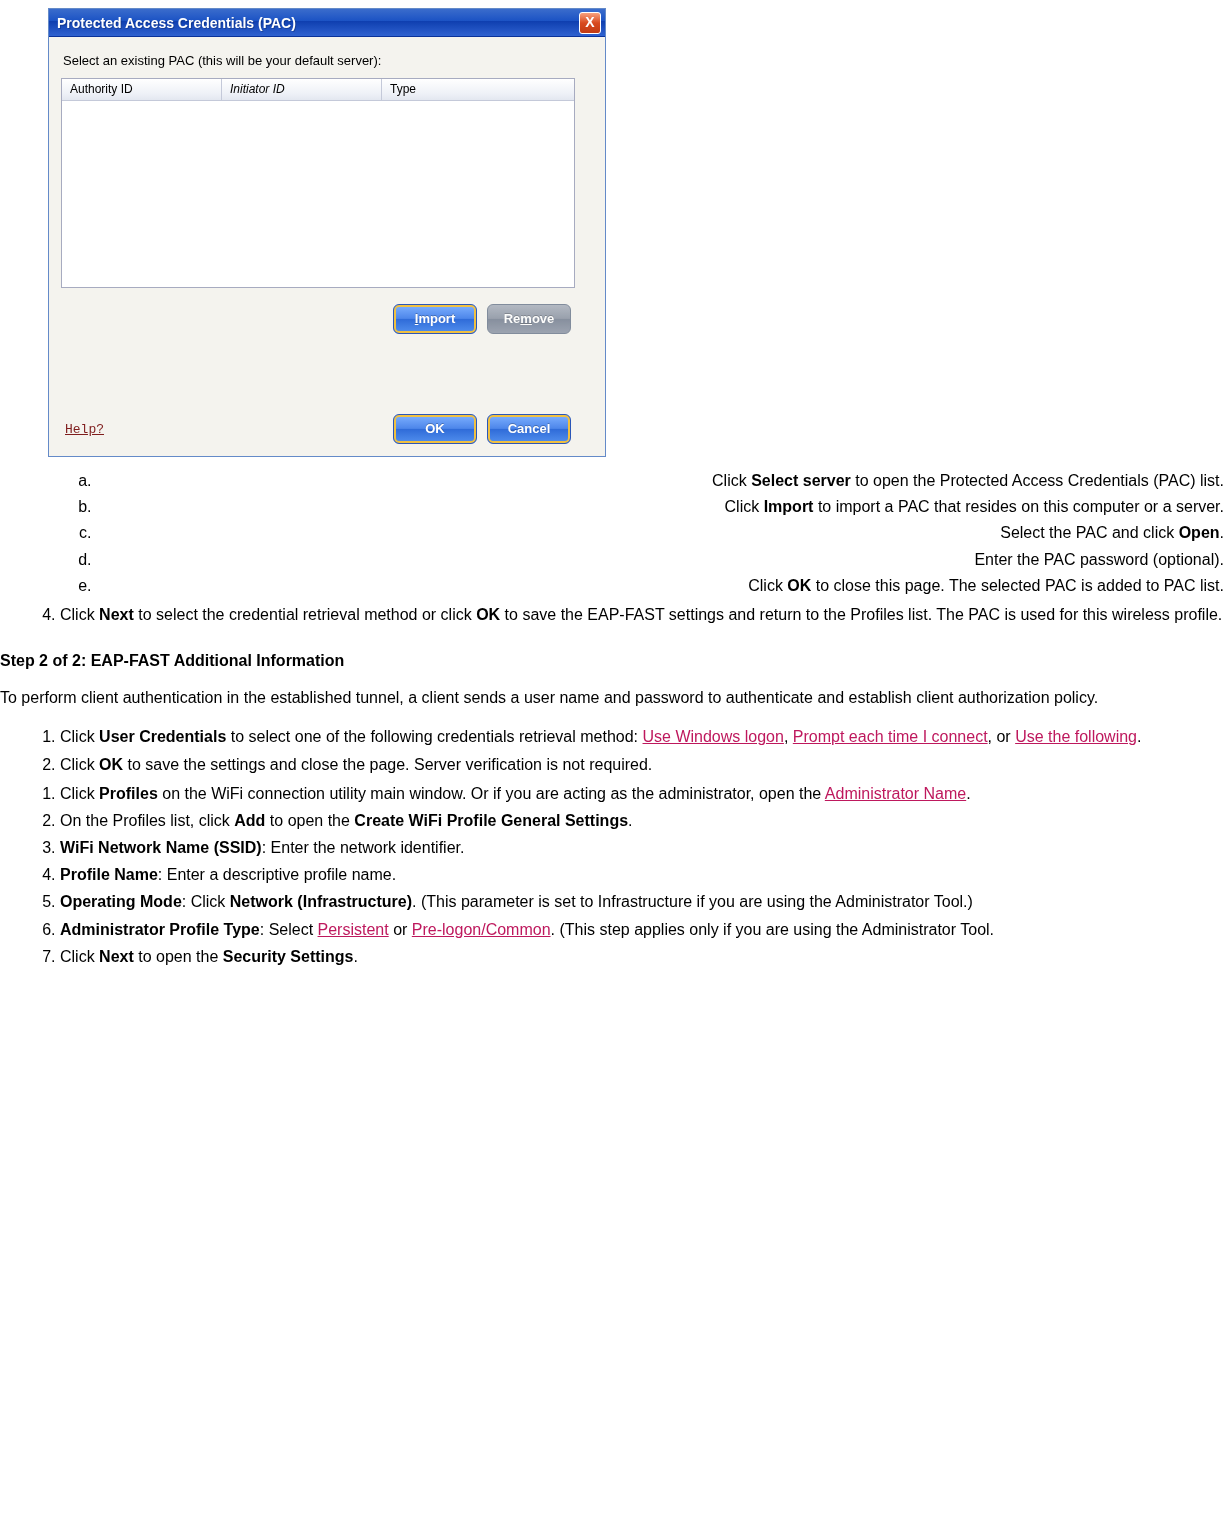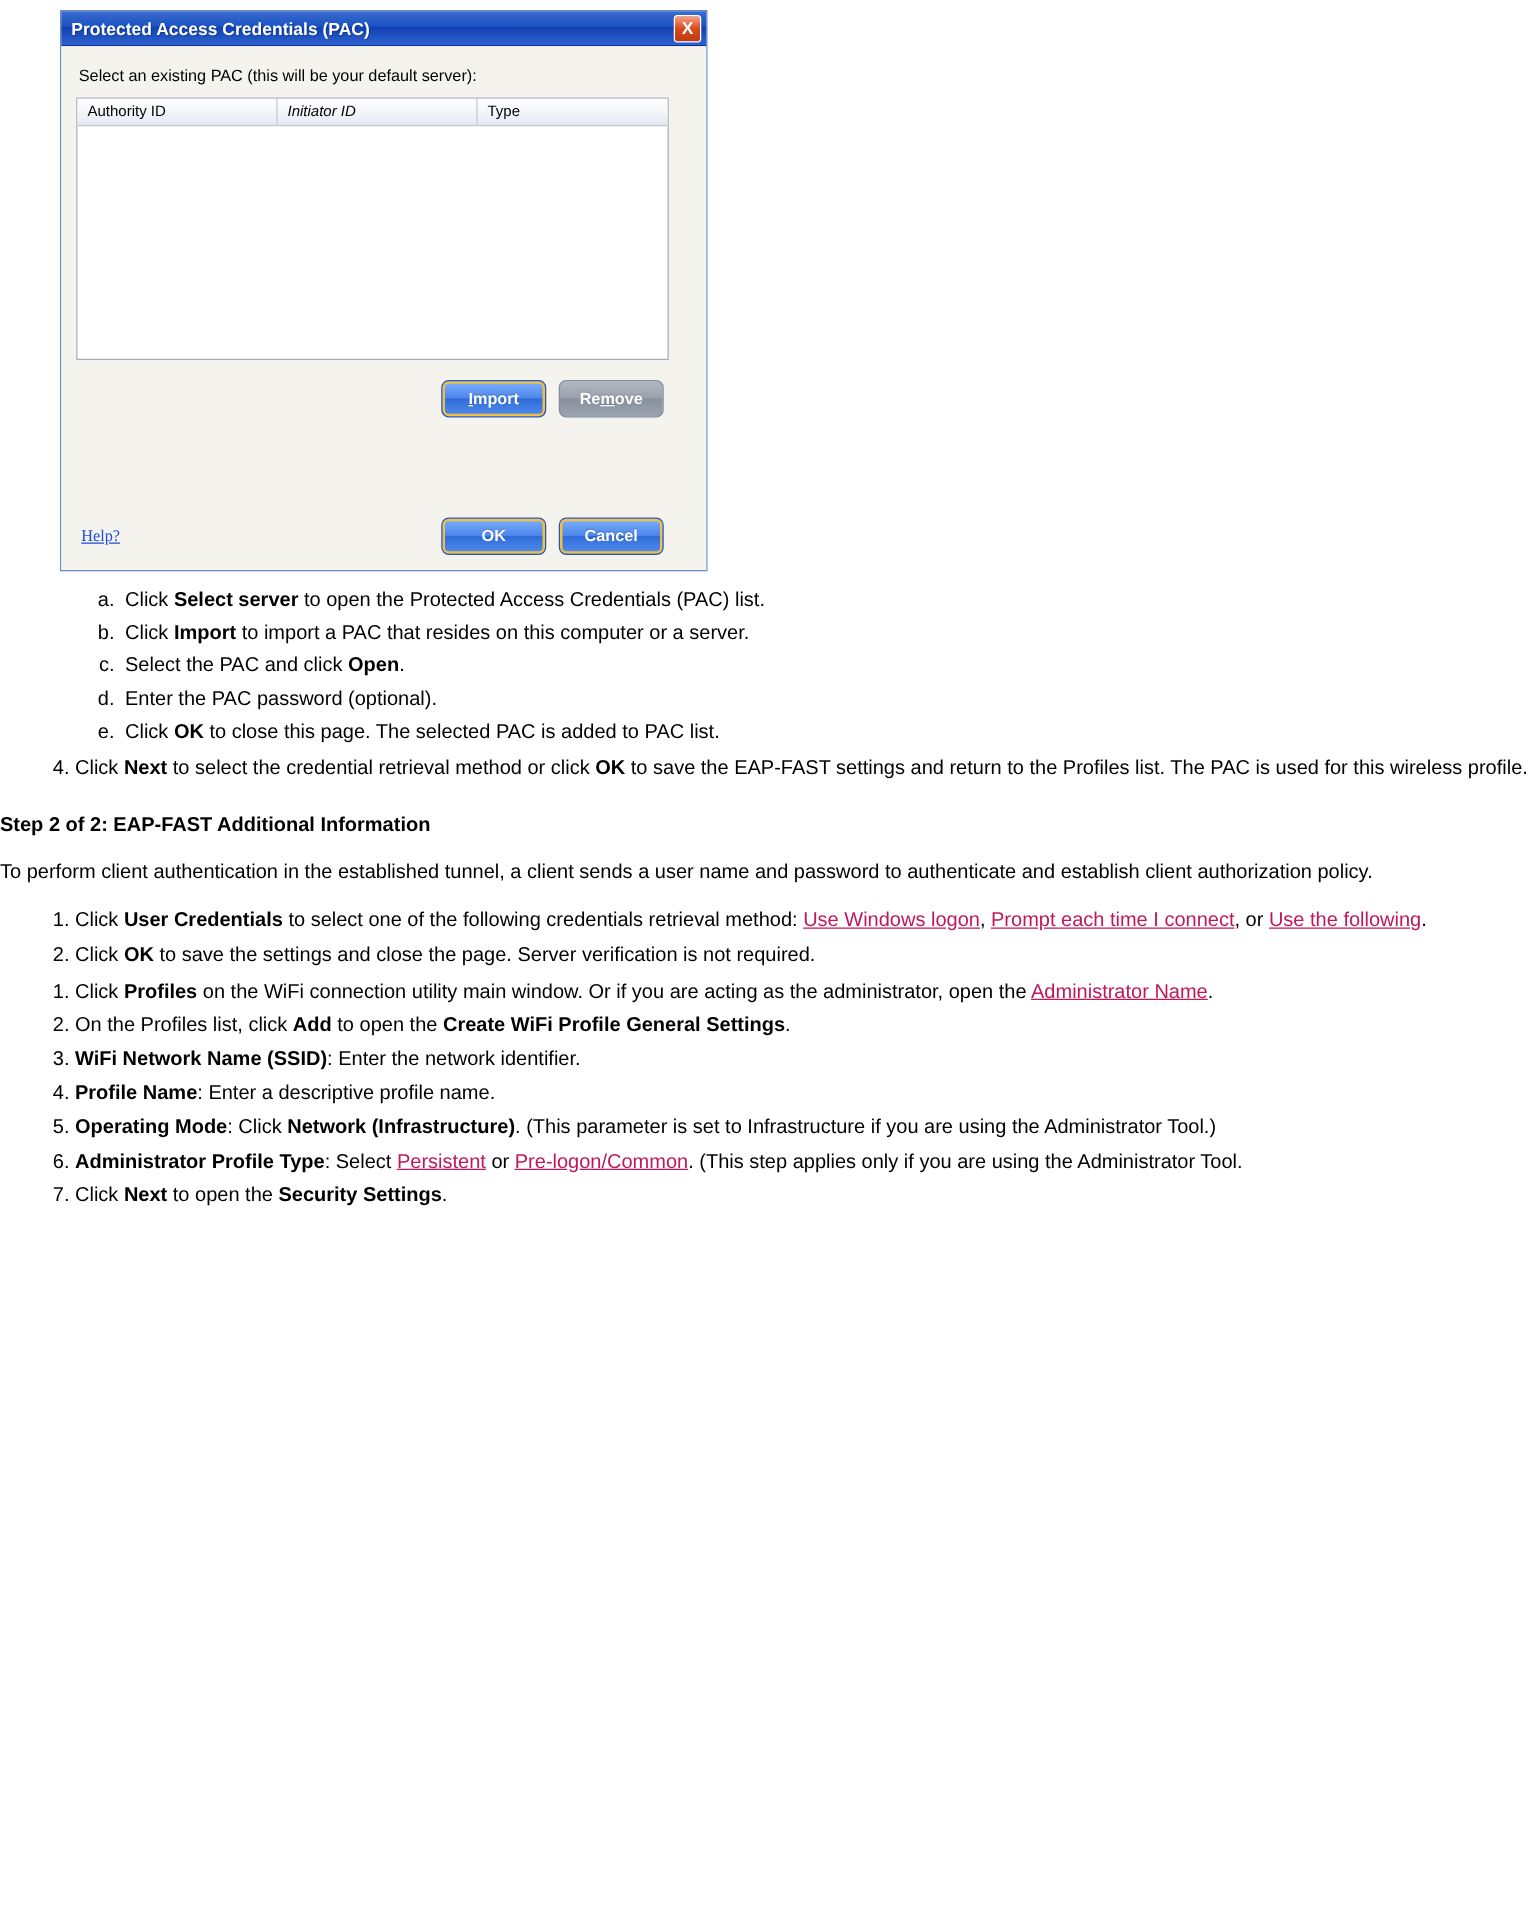--- a/index.html
+++ b/index.html
@@ -11,21 +11,21 @@
     padding: 0;
     width: 1224px;
     background: #fff;
   }
   .page {
     padding: 0 0 20px 0;
   }
   
   .dialog-wrap {
     margin: 8px 0 12px 48px;
-    width: 518px;
+    width: 558px;
     border-radius: 26px;
   }
   .dialog {
     border: 1px solid #648ac8;
     background: #fff;
   }
   .titlebar {
     display: flex;
     align-items: center;
     height: 28px;
@@ -117,23 +117,23 @@
     opacity: .85;
   }
   .help-row {
     display: flex;
     align-items: center;
     justify-content: space-between;
     margin-top: 80px;
     padding: 0 4px 4px 4px;
   }
   .help-link {
-    color: #1d4ed8;
+    color: #7f1d1d;
     font-size: 13px;
-    font-family: Liberation Serif, serif;
+    font-family: Liberation Mono, monospace;
     text-decoration: underline;
     cursor: default;
   }
   .help-row .btn-row { margin: 0; }
 
   
   .doc-area {
     padding: 0 0 0 0;
   }
   ol.top {
@@ -141,20 +141,21 @@
     padding-left: 60px;
   }
   ol.top > li {
     margin-bottom: 4px;
     line-height: 1.45;
   }
   ol.alpha {
     list-style-type: lower-alpha;
     margin: 0 0 6px 0;
     padding-left: 96px;
+    text-align: right;
   }
   ol.alpha > li {
     margin-bottom: 3px;
     line-height: 1.45;
     padding-left: 4px;
   }
   .b { font-weight: bold; }
   h4.step {
     font-size: 16px;
     font-weight: bold;

